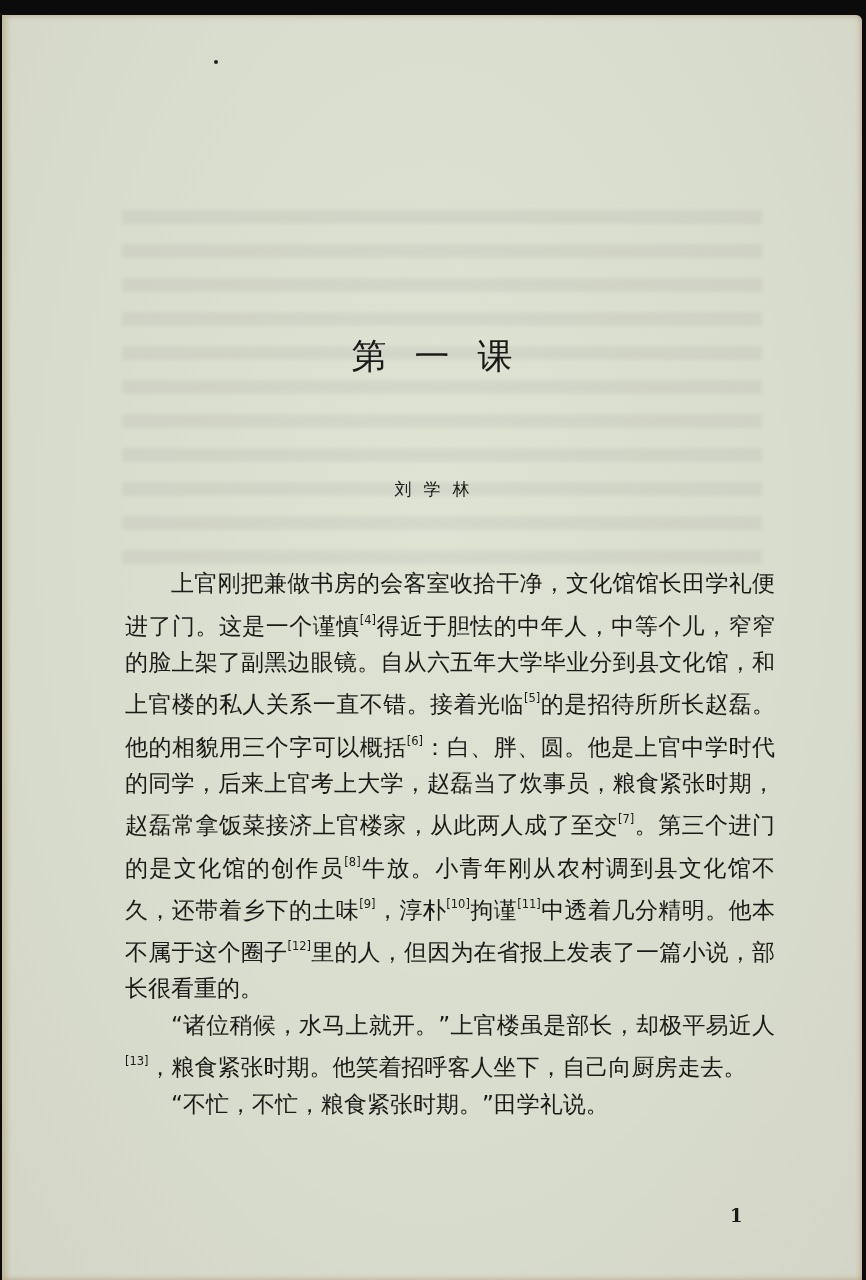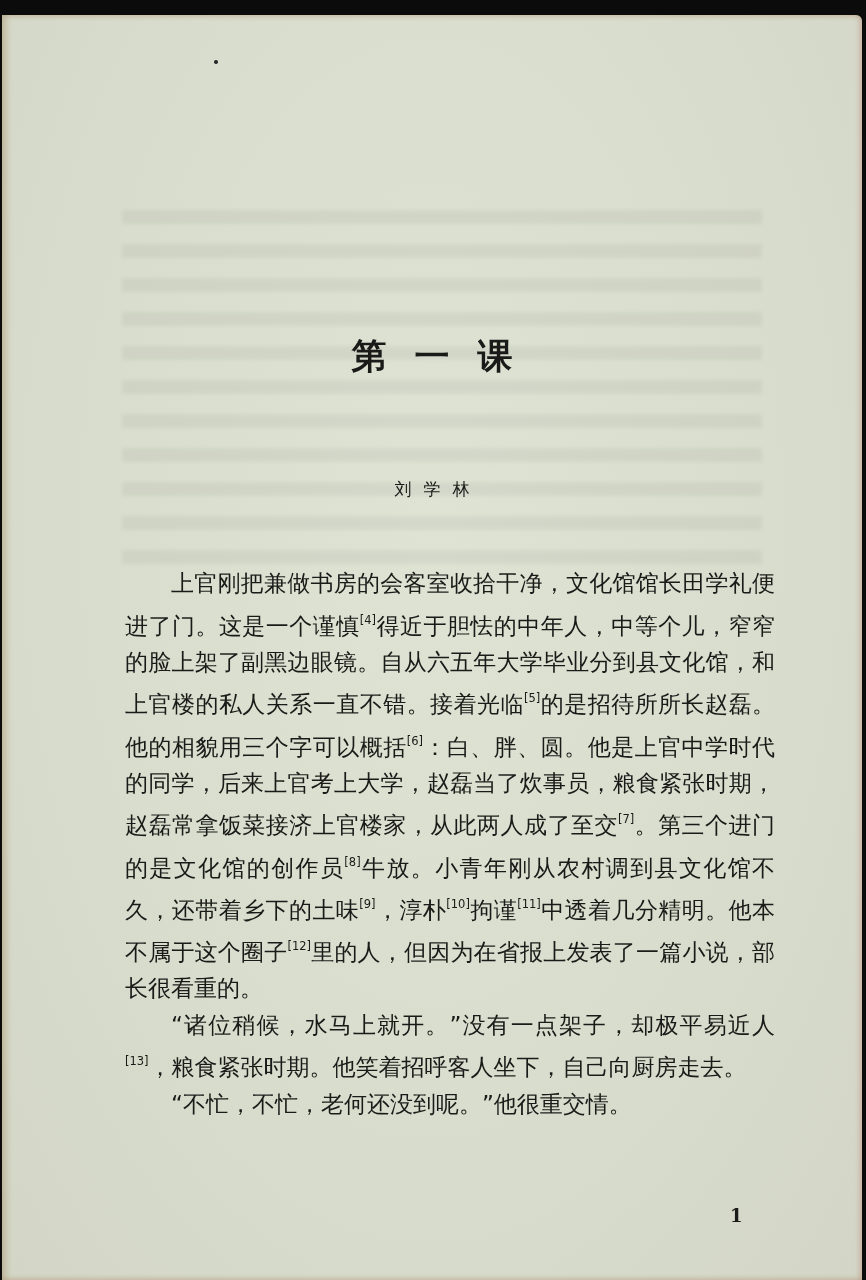--- a/index.html
+++ b/index.html
@@ -32,21 +32,21 @@
     background: repeating-linear-gradient(180deg, #555 0 14px, transparent 14px 34px);
     filter: blur(2px);
   }
   .lesson-title {
     position: absolute;
     left: 0;
     width: 860px;
     top: 318px;
     text-align: center;
     font-size: 35px;
-    font-weight: bold;
+    font-weight: normal;
     letter-spacing: 28px;
     text-indent: 28px;
     font-family: "DejaVu Sans", "Liberation Sans", sans-serif;
   }
   .essay-title {
     position: absolute;
     left: 0;
     width: 860px;
     top: 402px;
     text-align: center;
@@ -108,18 +108,18 @@
   <div class="bleed"></div>
   <span class="speck" style="left:212px; top:45px;"></span>
 
   <div class="lesson-title">第一课</div>
 
 
   <div class="author">刘学林</div>
 
   <div class="body-text" id="body-text">
       <p><span>上官刚把兼做书房的会客室收拾干净，文化馆馆长田学礼便进了门。这是一个谨慎</span><sup>[4]</sup><span>得近于胆怯的中年人，中等个儿，窄窄的脸上架了副黑边眼镜。自从六五年大学毕业分到县文化馆，和上官楼的私人关系一直不错。接着光临</span><sup>[5]</sup><span>的是招待所所长赵磊。他的相貌用三个字可以概括</span><sup>[6]</sup><span>：白、胖、圆。他是上官中学时代的同学，后来上官考上大学，赵磊当了炊事员，粮食紧张时期，赵磊常拿饭菜接济上官楼家，从此两人成了至交</span><sup>[7]</sup><span>。第三个进门的是文化馆的创作员</span><sup>[8]</sup><span>牛放。小青年刚从农村调到县文化馆不久，还带着乡下的土味</span><sup>[9]</sup><span>，淳朴</span><sup>[10]</sup><span>拘谨</span><sup>[11]</sup><span>中透着几分精明。他本不属于这个圈子</span><sup>[12]</sup><span>里的人，但因为在省报上发表了一篇小说，部长很看重的。</span></p>
-      <p><span>“诸位稍候，水马上就开。”没有一点架子，却极平易近人</span><sup>[13]</sup><span>，粮食紧张时期。他笑着招呼客人坐下，自己向厨房走去。</span></p>
-      <p><span>“不忙，不忙，老何还没到呢。”他很重交情。</span></p>
+      <p><span>“诸位稍候，水马上就开。”上官楼虽是部长，却极平易近人</span><sup>[13]</sup><span>，粮食紧张时期。他笑着招呼客人坐下，自己向厨房走去。</span></p>
+      <p><span>“不忙，不忙，粮食紧张时期。”田学礼说。</span></p>
     </div>
 
   <div class="page-number">1</div>
 </div>
 
 </body></html>

